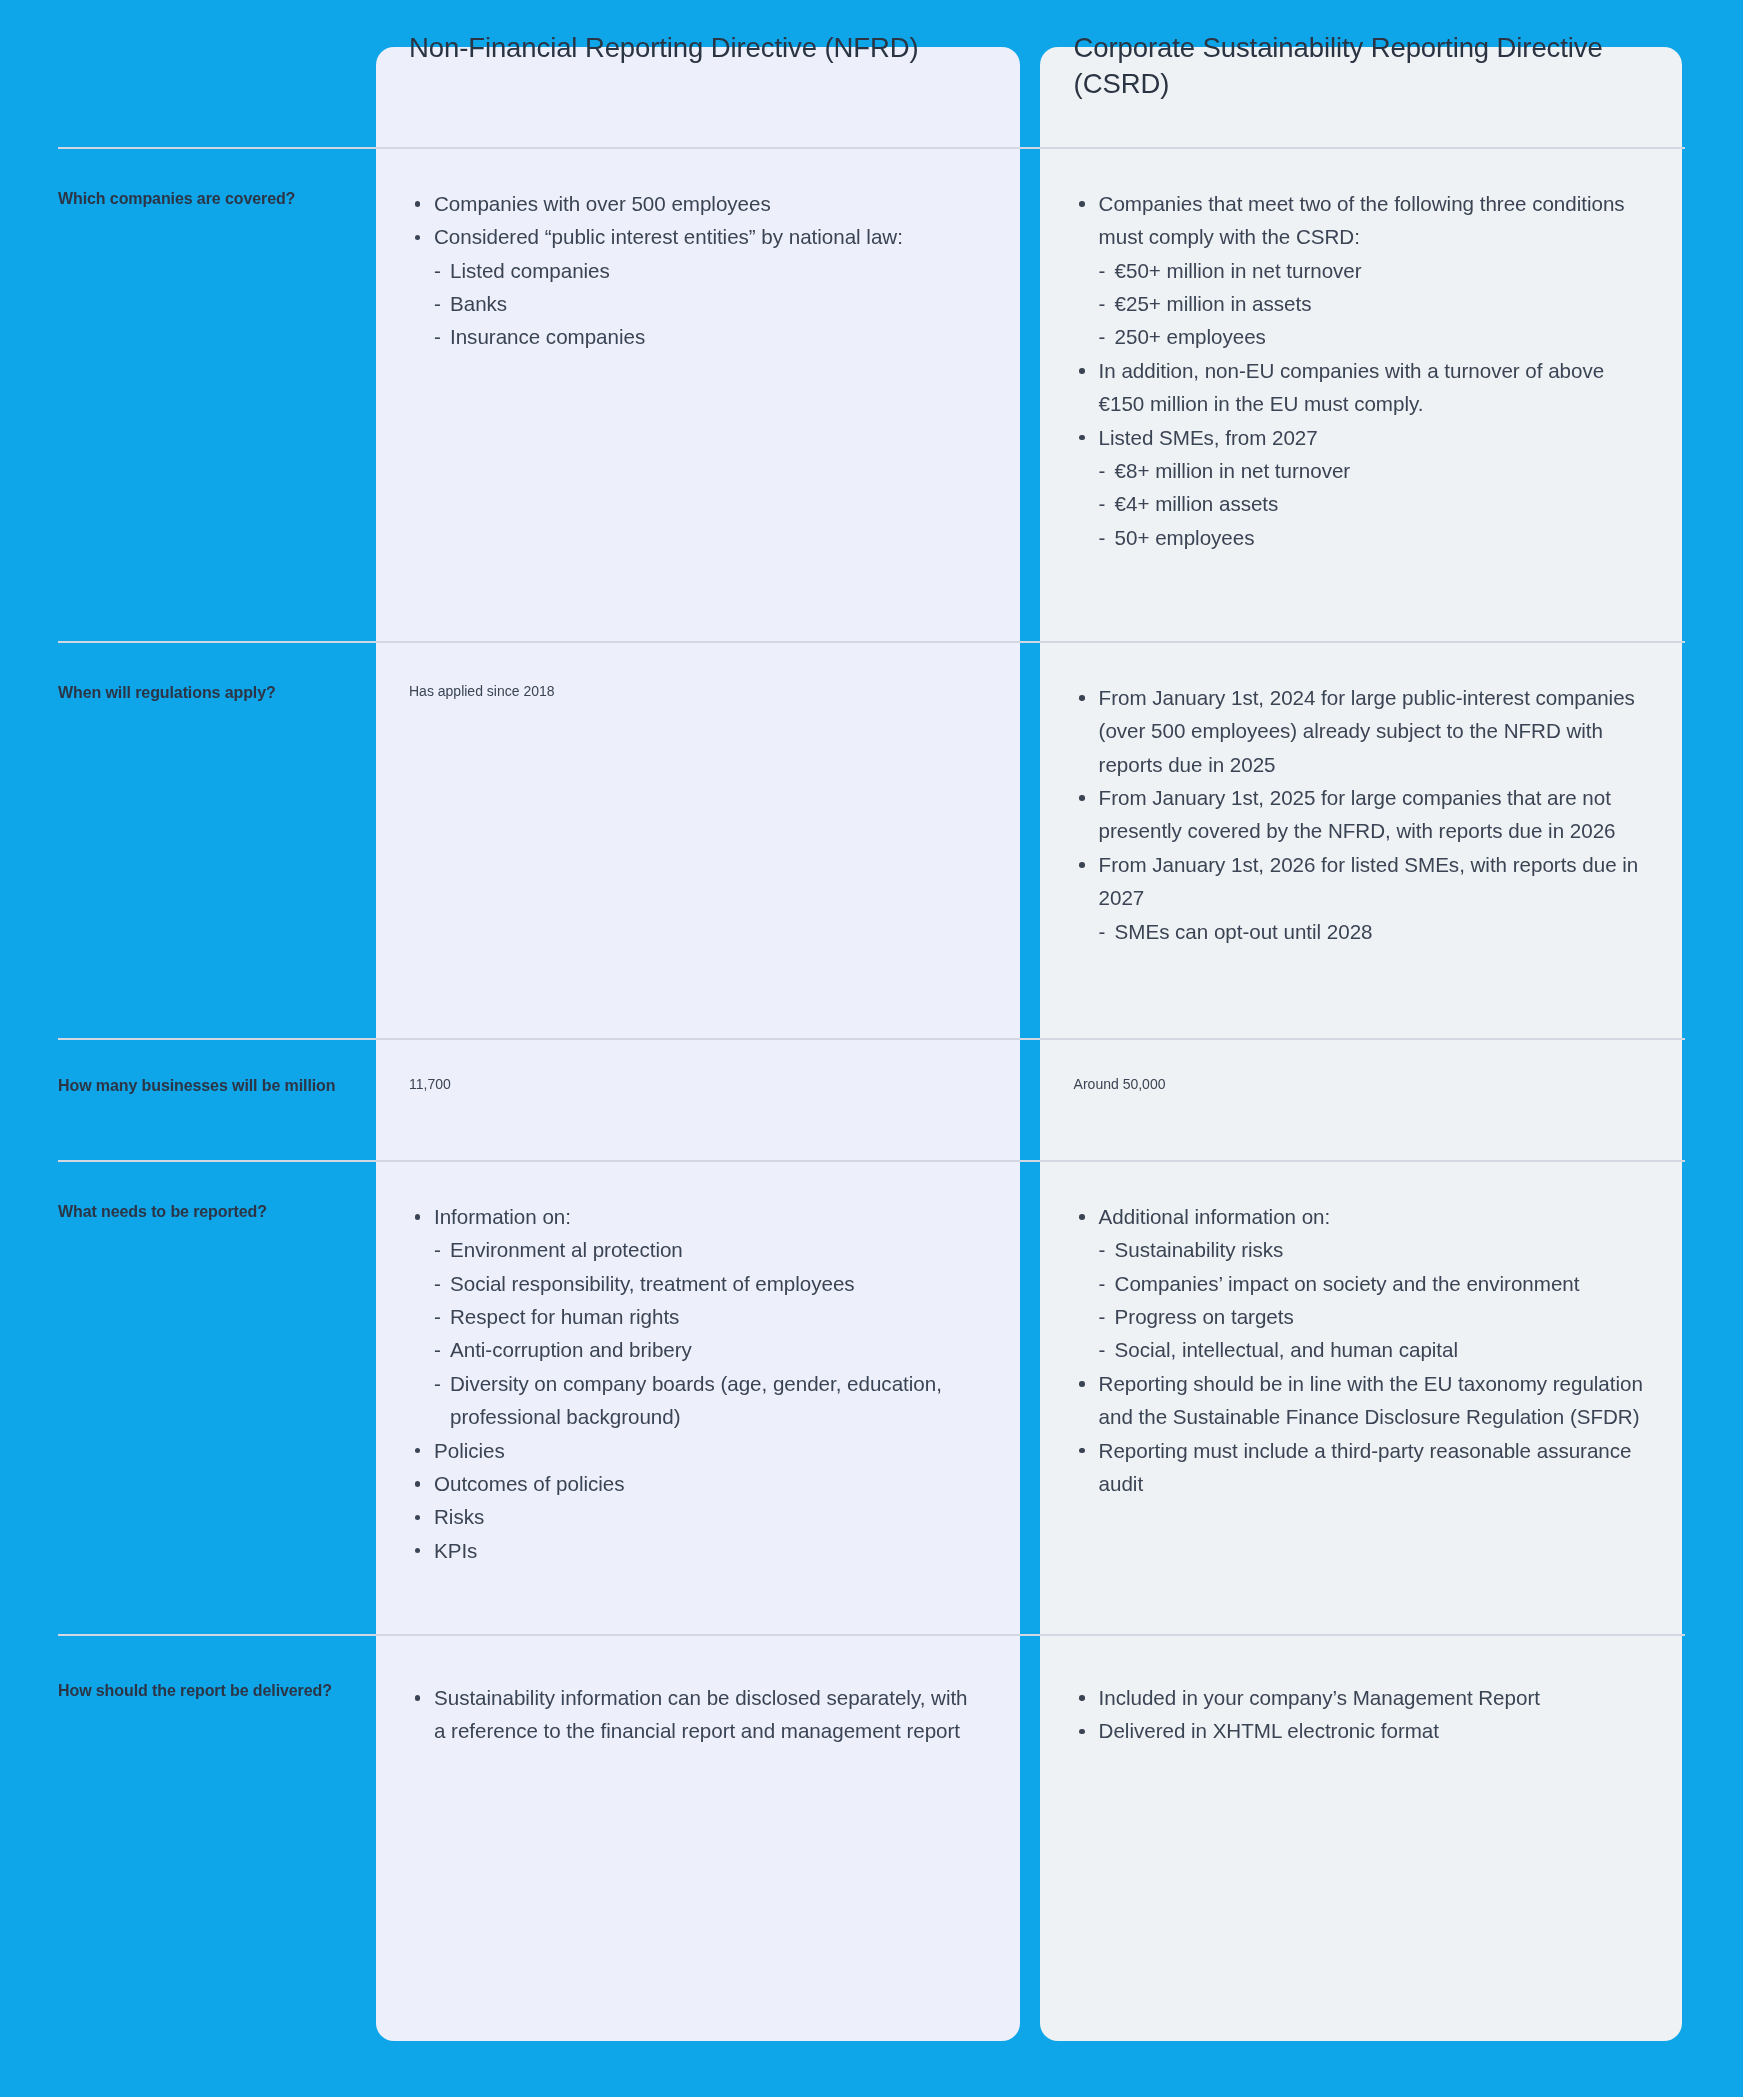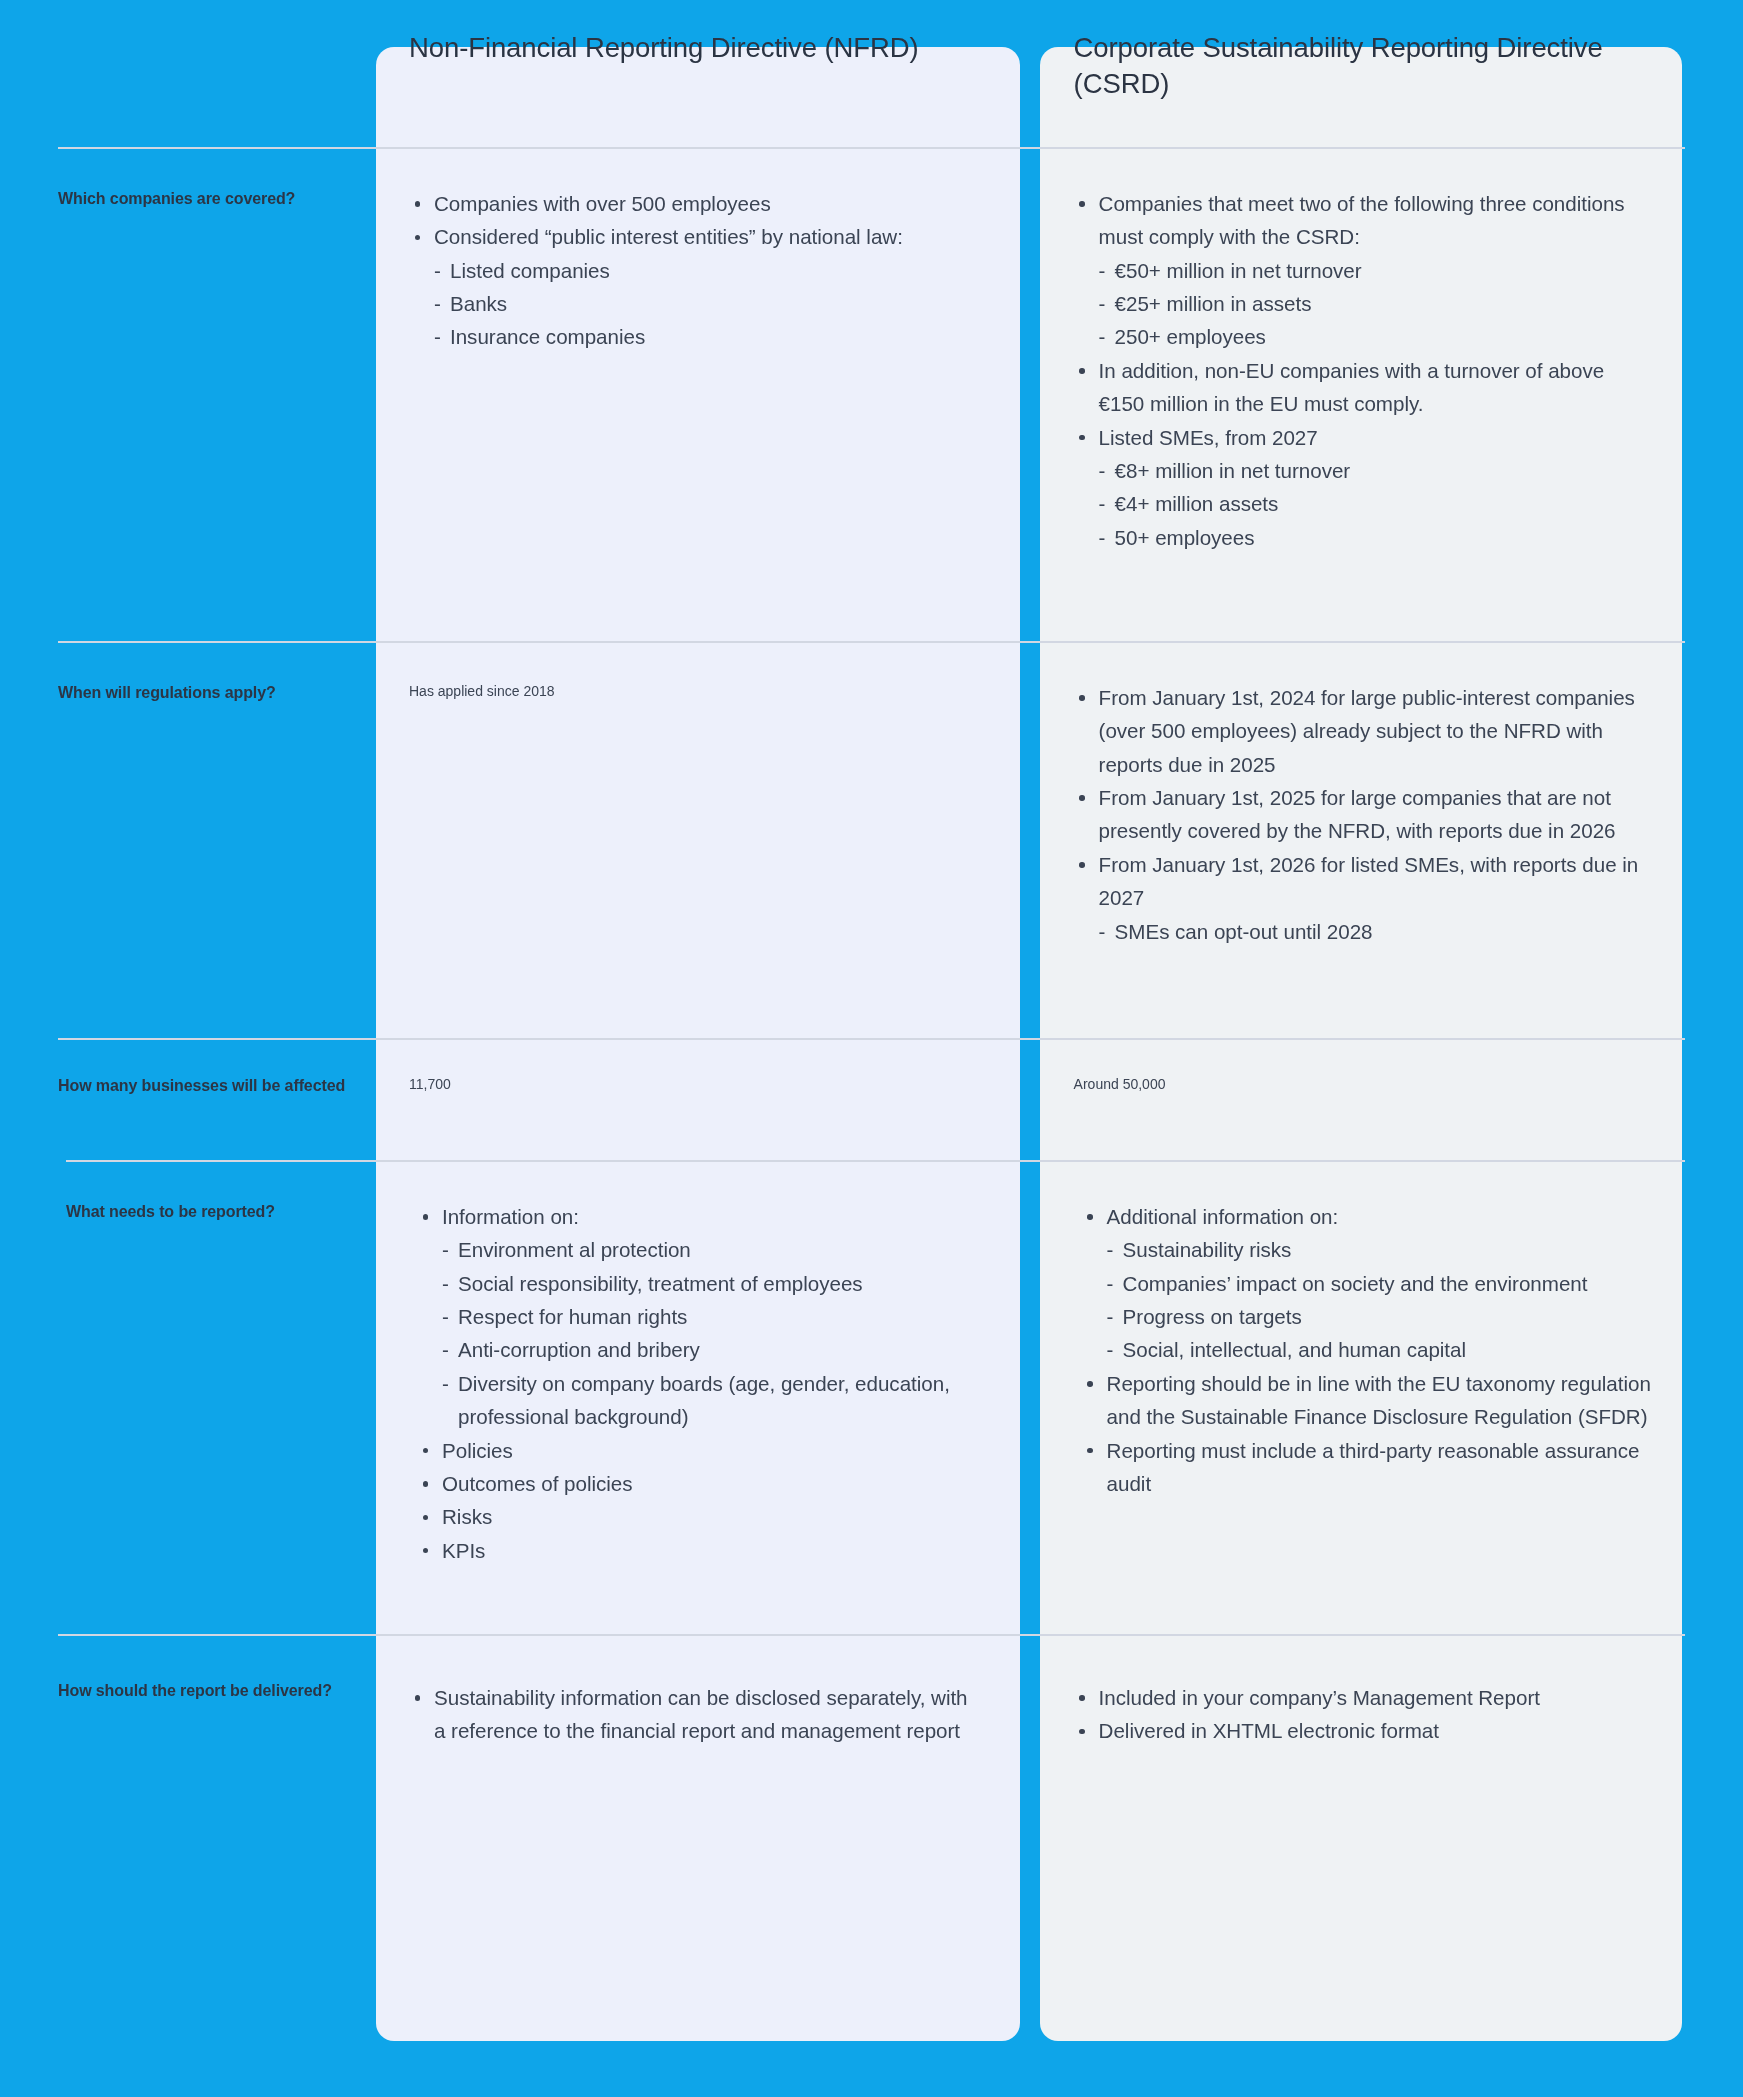--- a/index.html
+++ b/index.html
@@ -115,21 +115,21 @@
   }
   ul.bullets > li.lvl2 .dash {
     position: absolute;
     left: 25px;
   }
 
   
   .row-1 { min-height: 494px; }
   .row-2 { min-height: 397px; }
   .row-3 { min-height: 122px; }
-  .row-4 { min-height: 474px; margin-left: 8px; }
+  .row-4 { min-height: 474px; }
   .row-5 { min-height: 226px; }
 
   .row-3 .cell-label,
   .row-3 .cell-nfrd,
   .row-3 .cell-csrd { padding-top: 34px; }
 
   .row-5 .cell-nfrd,
   .row-5 .cell-csrd { padding-top: 45px; }
   .row-5 .cell-label { padding-top: 43px; }
 </style>
@@ -197,21 +197,21 @@
             <li class="lvl1">From January 1st, 2024 for large public-interest companies (over 500 employees) already subject to the NFRD with reports due in 2025</li>
             <li class="lvl1">From January 1st, 2025 for large companies that are not presently covered by the NFRD, with reports due in 2026</li>
             <li class="lvl1">From January 1st, 2026 for listed SMEs, with reports due in 2027</li>
             <li class="lvl2"><span class="dash">-</span><span>SMEs can opt-out until 2028</span></li>
           </ul>
       </div>
     </div>
 
     <div class="row row-3">
       <div class="cell-label">
-        <div class="row-label">How many businesses will be affected</div>
+        <div class="row-label">How many businesses will be million</div>
       </div>
       <div class="cell-nfrd">
         <div class="plain-text">11,700</div>
       </div>
       <div class="cell-gap"></div>
       <div class="cell-csrd">
         <div class="plain-text">Around 50,000</div>
       </div>
     </div>
 

